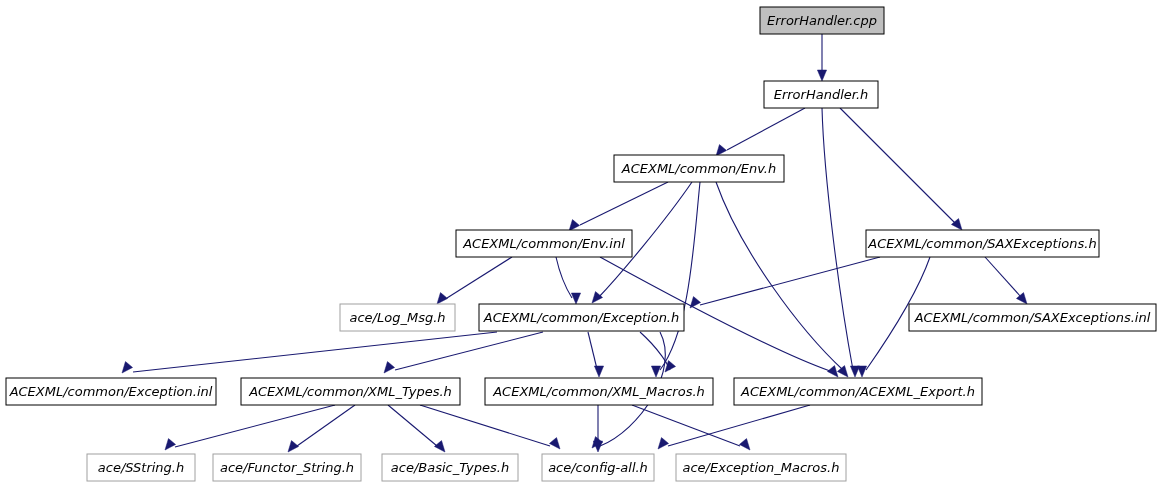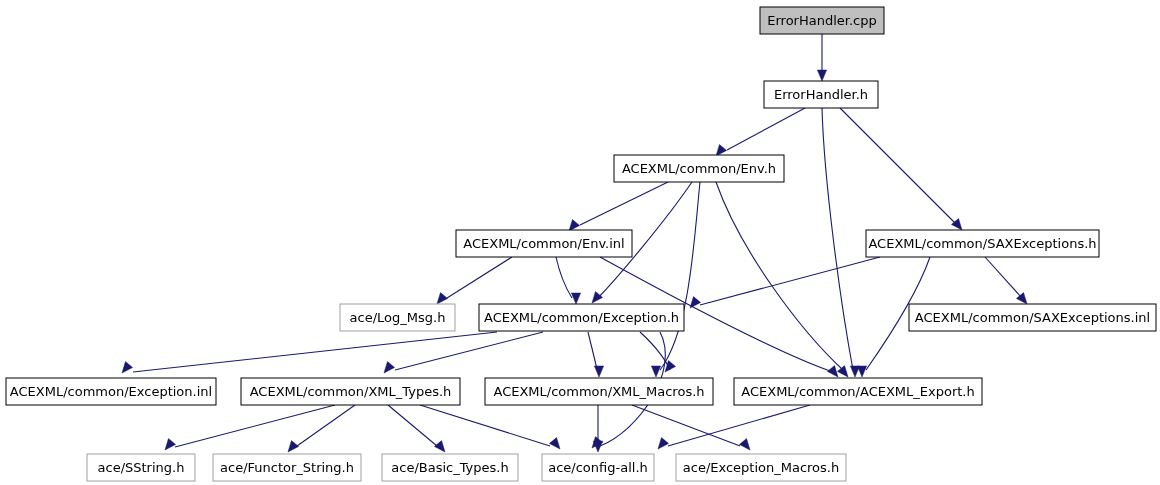--- a/index.html
+++ b/index.html
@@ -7,20 +7,21 @@
     padding: 0;
     background: #ffffff;
   }
   #graph-root {
     position: relative;
     width: 1160px;
     height: 485px;
     background: #ffffff;
     font-family: "DejaVu Sans", sans-serif;
     overflow: hidden;
+    font-style: italic;
   }
   svg.graph-canvas {
     position: absolute;
     left: 0;
     top: 0;
     width: 1160px;
     height: 485px;
   }
   .node-rect {
     fill: #ffffff;

